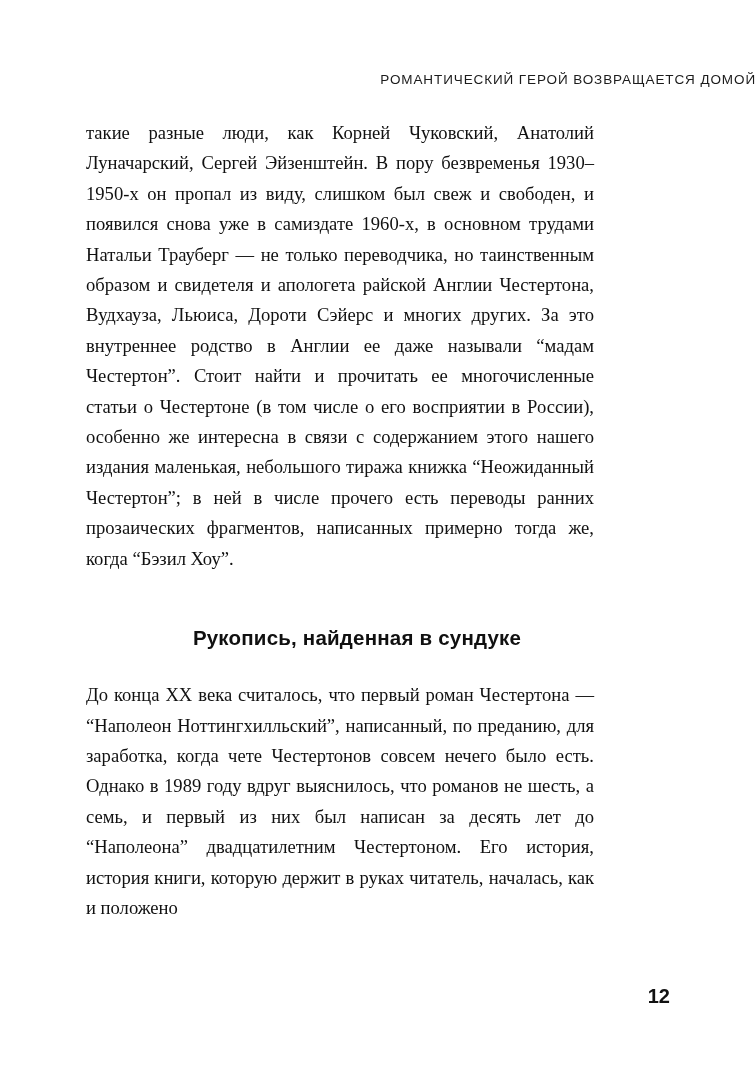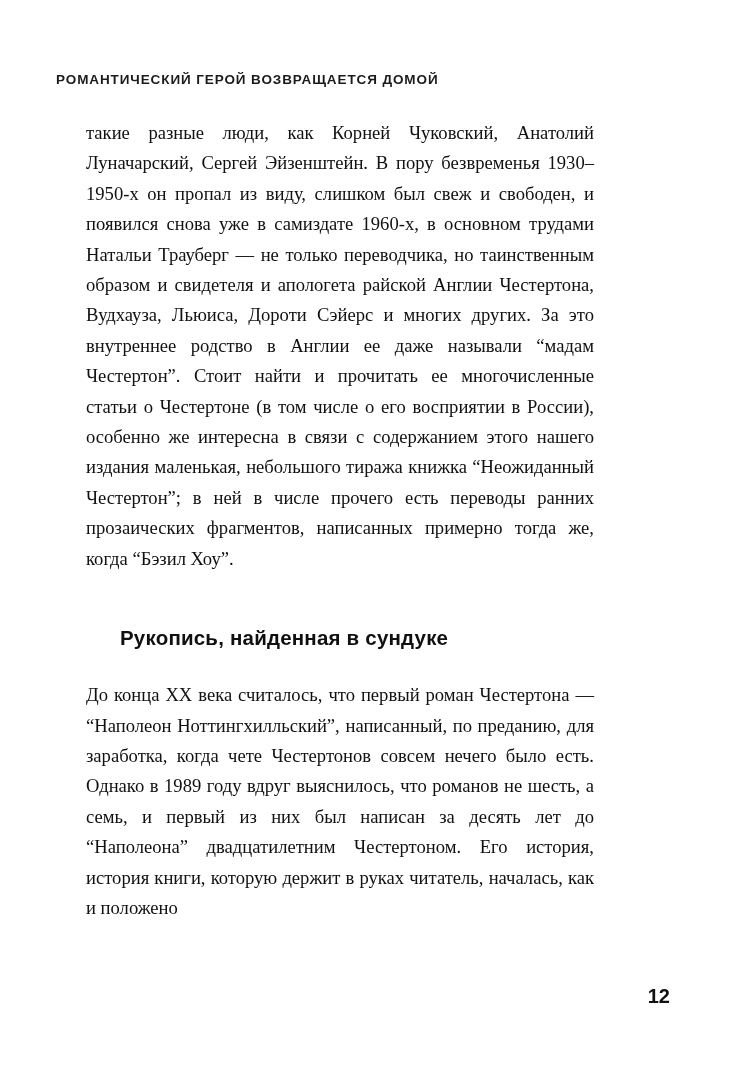--- a/index.html
+++ b/index.html
@@ -14,28 +14,28 @@
     background: #ffffff;
     margin: 0 auto;
     overflow: hidden;
     box-sizing: border-box;
   }
   .running-head {
     position: absolute;
     top: 72px;
     left: 0;
     right: 0;
-    text-align: left;
+    text-align: right;
     font-family: "Liberation Sans", sans-serif;
     font-size: 13.5px;
     letter-spacing: 0.9px;
-    font-weight: 700;
+    font-weight: 400;
     color: #1b1b1b;
     text-transform: uppercase;
-    padding-left: 56px;
+    padding-left: 20px;
   }
   .content {
     position: absolute;
     top: 118px;
     left: 86px;
     width: 508px;
   }
   .body-par {
     font-family: "Liberation Serif", serif;
     font-size: 18.6px;
@@ -49,20 +49,21 @@
   .body-par.first-par {
     margin-bottom: 4px;
   }
   .subhead {
     font-family: "Liberation Sans", sans-serif;
     font-size: 20.5px;
     font-weight: 700;
     color: #101010;
     margin: 52px 0 30px 34px;
     letter-spacing: 0.2px;
+    text-align: center;
   }
   .folio {
     position: absolute;
     right: 86px;
     bottom: 72px;
     font-family: "Liberation Sans", sans-serif;
     font-size: 20px;
     font-weight: 700;
     color: #111111;
   }

